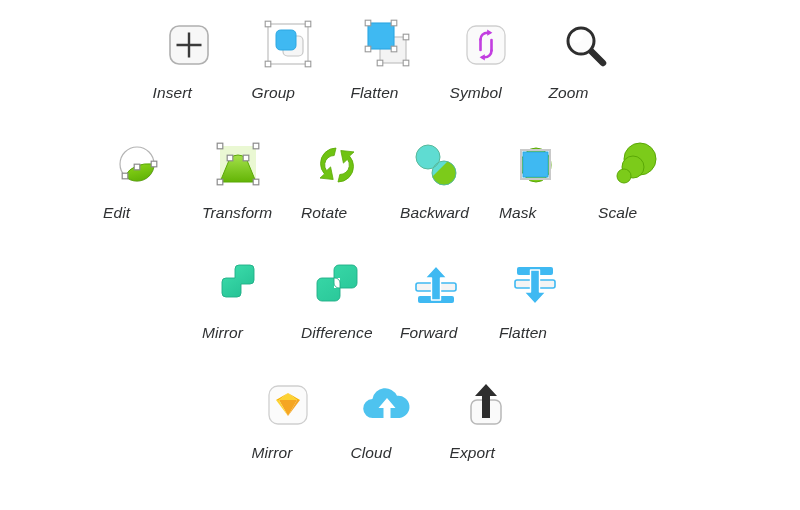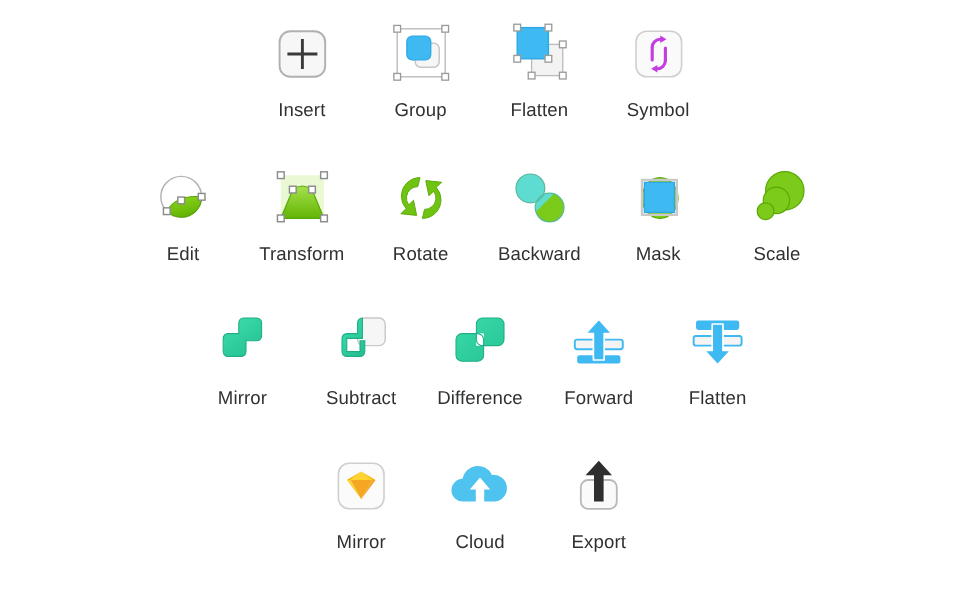--- a/index.html
+++ b/index.html
@@ -24,22 +24,22 @@
   .row {
     display: flex;
     justify-content: center;
     align-items: flex-start;
     height: 120px;
   }
   .cell {
     width: 99px;
     display: flex;
     flex-direction: column;
-    align-items: center;
     justify-content: flex-start;
+    font-style: italic;
   }
   .glyph {
     width: 72px;
     height: 66px;
     display: flex;
     align-items: center;
     justify-content: center;
   }
   .glyph svg {
     display: block;
@@ -122,20 +122,30 @@
           </g>
           <g fill="#c23ee0">
             <path d="M30.2 13.6 l5.2 3.1 l-5.2 3.1 z"></path>
             <path d="M27.8 44.4 l-5.2 -3.1 l5.2 -3.1 z"></path>
           </g>
         </svg>
       </div>
       <div class="label">Symbol</div>
     </div>
 
+    <div class="cell">
+      <div class="glyph">
+        <svg width="58" height="58" viewBox="0 0 58 58">
+          <line x1="34" y1="34" x2="47" y2="47" stroke="#2e2e2e" stroke-width="6.5" stroke-linecap="round"></line>
+          <circle cx="25" cy="25" r="13" fill="#fcfcfc" stroke="#2e2e2e" stroke-width="3"></circle>
+          <ellipse cx="21" cy="21" rx="7" ry="5.5" fill="#ffffff" opacity="0.9" transform="rotate(-35 21 21)"></ellipse>
+        </svg>
+      </div>
+      <div class="label">Zoom</div>
+    </div>
 
   </div>
 
   <div class="row">
 
     <div class="cell">
       <div class="glyph">
         <svg width="62" height="62" viewBox="0 0 62 62">
           <defs>
             <linearGradient id="gEdit" x1="0" y1="0" x2="0.4" y2="1">
@@ -248,37 +258,20 @@
               <stop offset="0" stop-color="#3fe0ae"></stop>
               <stop offset="1" stop-color="#25c194"></stop>
             </linearGradient>
           </defs>
           <path d="M13 26 a4 4 0 0 1 4 -4 h9 v-9 a4 4 0 0 1 4 -4 h11 a4 4 0 0 1 4 4 v11 a4 4 0 0 1 -4 4 h-9 v9 a4 4 0 0 1 -4 4 h-11 a4 4 0 0 1 -4 -4 z" fill="url(#gUnion)" stroke="#1fae86" stroke-width="0.9"></path>
         </svg>
       </div>
       <div class="label">Mirror</div>
     </div>
 
-    <div class="cell">
-      <div class="glyph">
-        <svg width="58" height="58" viewBox="0 0 58 58">
-          <defs>
-            <linearGradient id="gSub" x1="0" y1="0" x2="0.7" y2="1">
-              <stop offset="0" stop-color="#3fe0ae"></stop>
-              <stop offset="1" stop-color="#25c194"></stop>
-            </linearGradient>
-          </defs>
-          <rect x="26" y="9" width="23" height="23" rx="5" ry="5" fill="#f6f6f6" stroke="#c9c9c9" stroke-width="1.2"></rect>
-          <path d="M13 26 a4 4 0 0 1 4 -4 h9 v-9 a4 4 0 0 1 4 -4 h-0 v13 a4 4 0 0 1 -4 4 h0 v9 a4 4 0 0 1 -4 4 h-11 a4 4 0 0 1 -4 -4 z" fill="none"></path>
-          <path d="M13 26 a4 4 0 0 1 4 -4 h9 v-13 h-0 v13 h0 v0 z" fill="none"></path>
-          <path d="M30 9 h-0 a4 4 0 0 0 -4 4 v9 h-9 a4 4 0 0 0 -4 4 v11 a4 4 0 0 0 4 4 h11 a4 4 0 0 0 4 -4 v-9 h-4 v9 a0 0 0 0 1 0 0 h-11 v-11 h13 v-13 z" fill="url(#gSub)" stroke="#1fae86" stroke-width="0.9"></path>
-        </svg>
-      </div>
-      <div class="label">Subtract</div>
-    </div>
 
 
     <div class="cell">
       <div class="glyph">
         <svg width="58" height="58" viewBox="0 0 58 58">
           <defs>
             <linearGradient id="gDiff" x1="0" y1="0" x2="0.7" y2="1">
               <stop offset="0" stop-color="#3fe0ae"></stop>
               <stop offset="1" stop-color="#25c194"></stop>
             </linearGradient>

